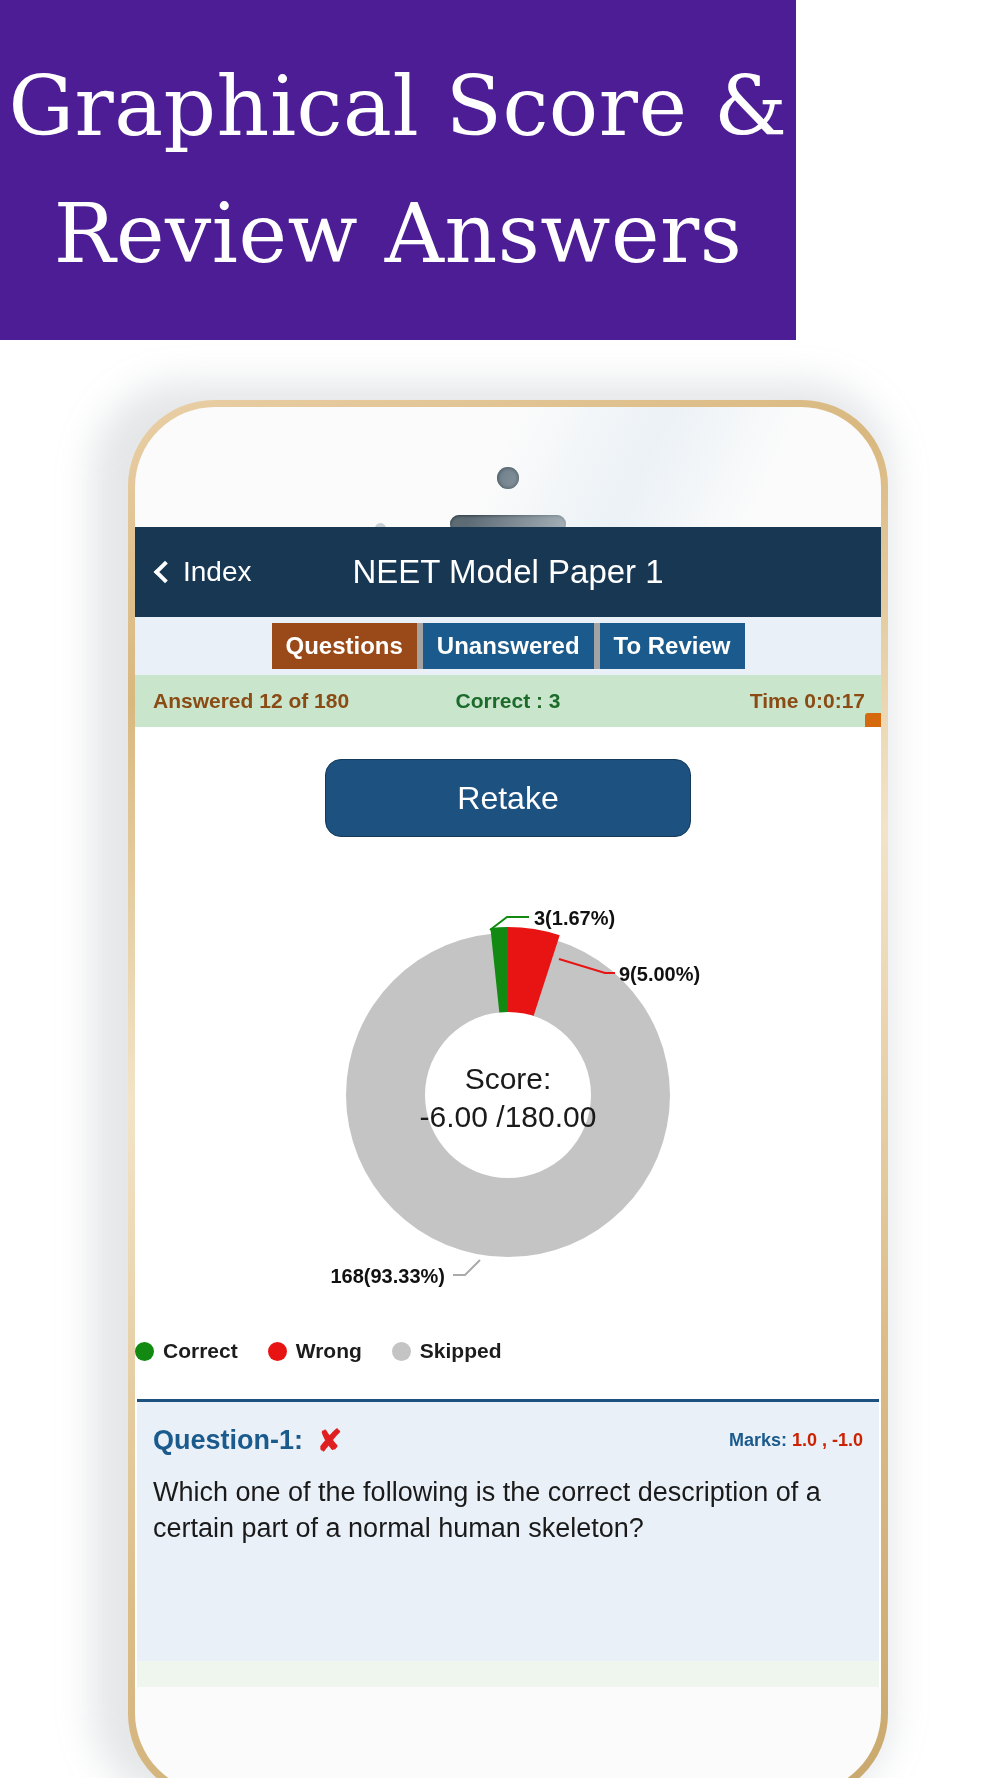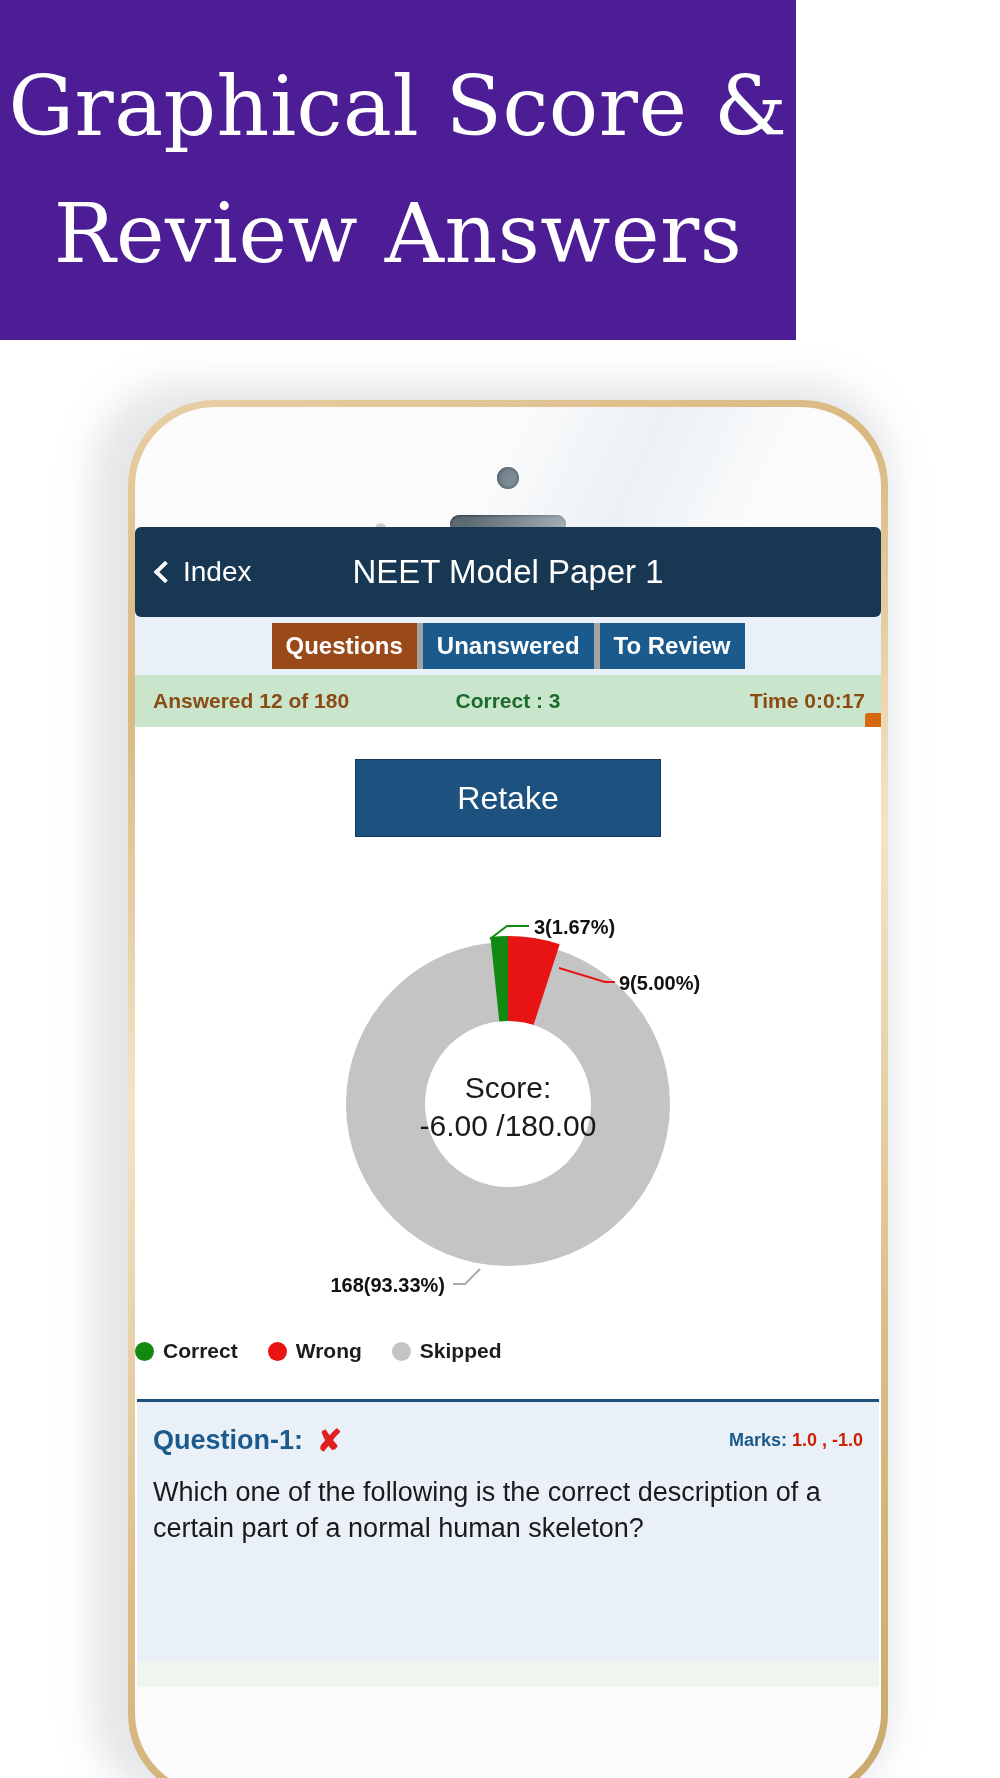--- a/index.html
+++ b/index.html
@@ -128,21 +128,20 @@
 
   
   .app-header {
     position: absolute;
     left: 0; top: 0;
     width: 100%;
     height: 90px;
     background: #173753;
     display: flex;
     align-items: center;
-    border-radius: 6px;
   }
   .back-btn {
     display: flex;
     align-items: center;
     gap: 8px;
     margin-left: 22px;
     color: #ffffff;
     cursor: pointer;
   }
   .chev {
@@ -211,38 +210,38 @@
     left: 0; top: 200px;
     width: 100%;
     bottom: 0;
     background: #ffffff;
   }
   .retake-btn {
     position: absolute;
     left: 50%;
     transform: translateX(-50%);
     top: 32px;
-    width: 306px;
+    width: 366px;
     height: 78px;
     background: #1d5180;
     border: 1px solid #143a5c;
-    border-radius: 0;
+    border-radius: 16px;
     color: #ffffff;
     font-size: 32px;
     display: flex;
     align-items: center;
     justify-content: center;
     cursor: pointer;
   }
 
   
   .chart-wrap {
     position: absolute;
     left: 0;
-    top: 137px;
+    top: 128px;
     width: 100%;
     height: 480px;
   }
 
   .legend {
     position: absolute;
     left: 0;
     top: 612px;
     width: 100%;
     display: flex;

